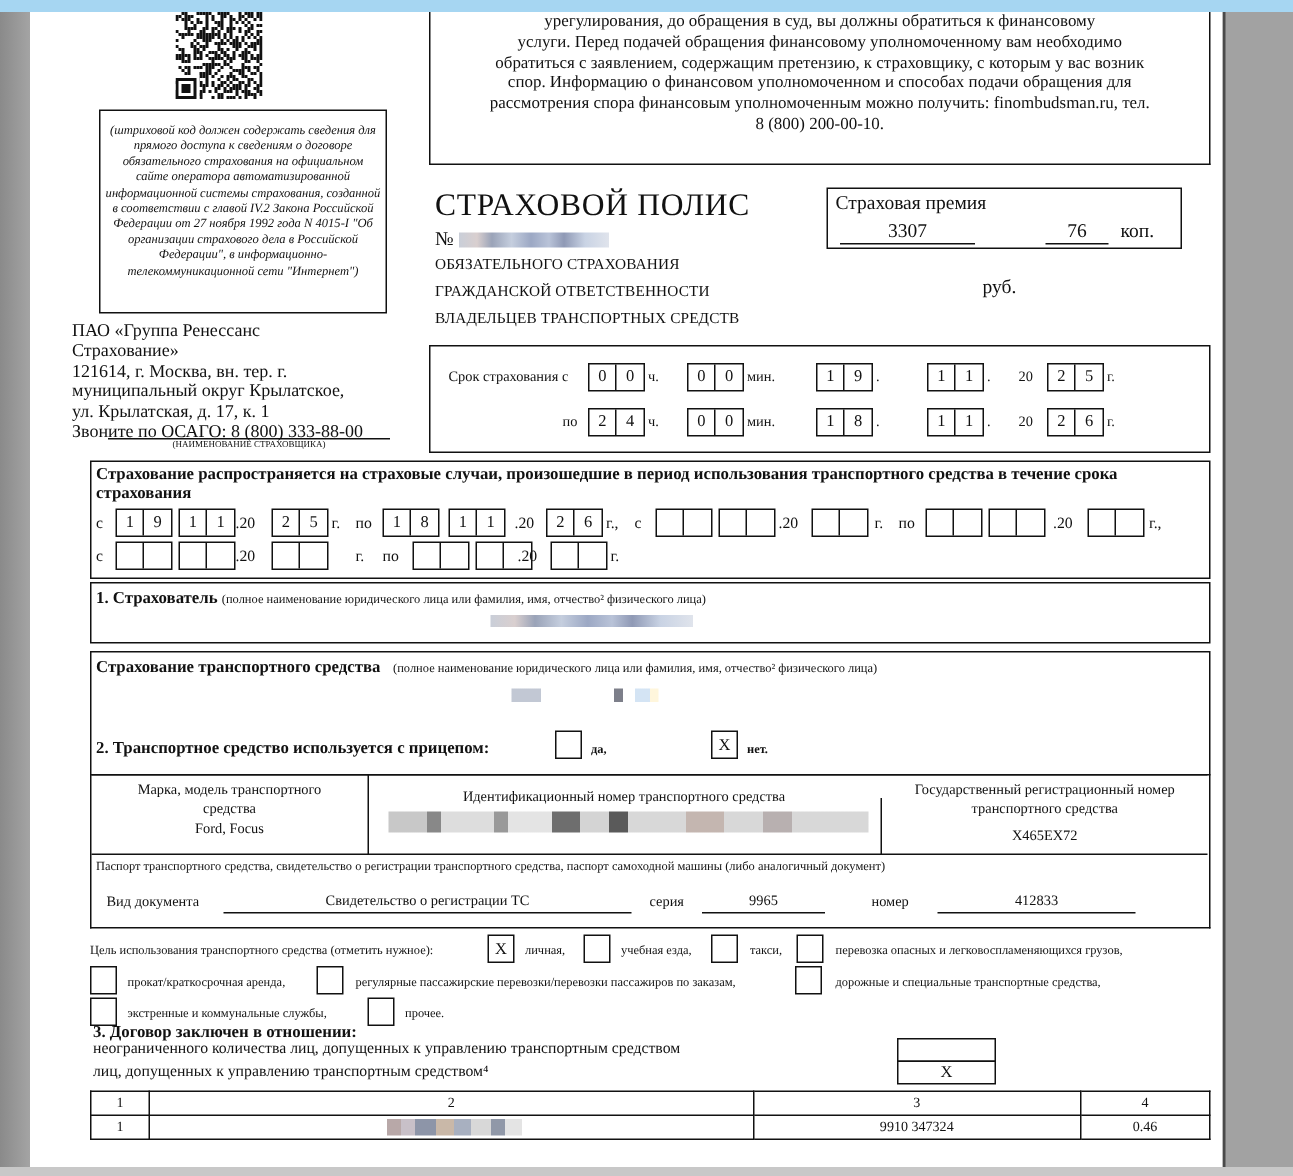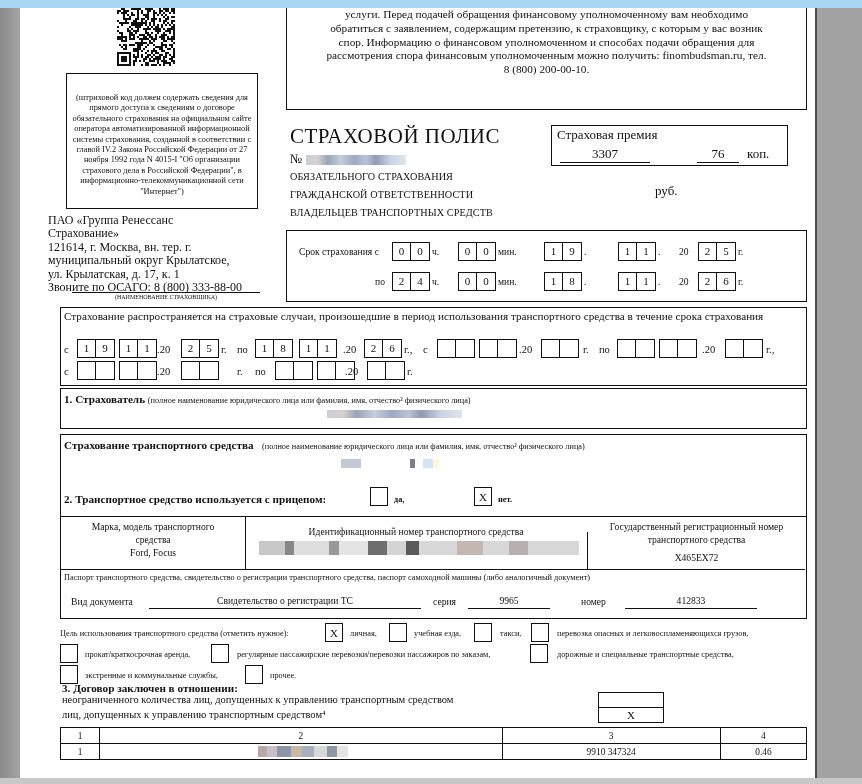--- a/index.html
+++ b/index.html
@@ -4,21 +4,21 @@
 <style>
   html, body { margin:0; padding:0; }
   body { width:862px; height:784px; overflow:hidden; position:relative; background:#9a9a9a; font-family:"Liberation Serif", serif; color:#111; }
   .topbar { position:absolute; left:0; top:0; width:862px; height:8px; background:#a6d6f2; }
   .sidebar-left { position:absolute; left:0; top:8px; width:20px; height:776px; background:linear-gradient(90deg,#8a8a8a,#a4a4a4); }
   .sidebar-right { position:absolute; left:815px; top:8px; width:47px; height:776px; background:#a2a2a2; border-left:2px solid #4a4a4a; box-sizing:border-box; }
   .page { position:absolute; left:20px; top:8px; width:795px; height:776px; background:#fff; overflow:hidden; }
   .bottombar { position:absolute; left:0; top:778px; width:862px; height:6px; background:#c8c8c8; }
   .abs { position:absolute; }
   .qr { position:absolute; left:97px; top:0; width:58px; height:58px; }
-  .qr-note { position:absolute; left:46px; top:65px; width:192px; height:136px; border:1.5px solid #111; box-sizing:border-box; font-size:8.4px; line-height:10.4px; text-align:center; padding:19px 3px; }
+  .qr-note { position:absolute; left:46px; top:65px; width:192px; height:136px; border:1.5px solid #111; box-sizing:border-box; font-size:8.4px; line-height:10.4px; text-align:center; padding:8px 3px;font-style:italic; }
   .insurer { position:absolute; left:28px; top:206px; width:220px; text-align:left; font-size:12px; line-height:13.4px; }
   .insurer-rule { position:absolute; left:52px; top:284px; width:188px; border-top:1px solid #111; }
   .insurer-cap { position:absolute; left:52px; top:286px; width:188px; text-align:center; font-size:6px; }
   .ombuds { position:absolute; left:266px; top:-4px; width:521px; height:106px; border:1.5px solid #111; border-top:none; box-sizing:border-box; font-size:11.3px; line-height:13.8px; text-align:center; padding-top:4px; }
   .title { position:absolute; left:270px; top:116px; font-size:21px; letter-spacing:0.5px; }
   .policy-no { position:absolute; left:270px; top:143px; font-size:13px; }
   .blur { display:inline-block; height:10px; vertical-align:middle; background:linear-gradient(90deg,#c9ced8 0%,#d9cfcf 12%,#9aa3b8 22%,#c5cede 35%,#9ca8c4 48%,#b9c3d8 60%,#8f99b5 70%,#c9d3e4 84%,#e0e4ec 100%); }
   .subtitle { position:absolute; left:270px; font-size:10.2px; letter-spacing:0.1px; }
   .premium { position:absolute; left:531px; top:117px; width:237px; height:41px; border:1.5px solid #111; box-sizing:border-box; font-size:13px; }
   .premium .lbl { position:absolute; left:5px; top:1px; }
@@ -26,21 +26,21 @@
   .premium .rubl { position:absolute; left:103px; top:20px;margin-top:37px; }
   .premium .kop { position:absolute; left:145px; top:20px; width:42px; border-bottom:1px solid #111; text-align:center; }
   .premium .kopl { position:absolute; left:195px; top:20px; }
   .term { position:absolute; left:266px; top:222px; width:521px; height:72px; border:1.5px solid #111; box-sizing:border-box; font-size:9.6px; }
   .digits { position:absolute; display:flex; height:19px; border:1px solid #111; box-sizing:border-box; }
   .digits span { width:18px; height:17px; text-align:center; line-height:17px; font-size:11px; border-right:1px solid #111; box-sizing:border-box; }
   .digits span:last-child { border-right:none; }
   .t { position:absolute; white-space:nowrap; }
   .box { position:absolute; left:40px; width:747px; border:1.5px solid #111; box-sizing:border-box; }
   .cb { position:absolute; width:18px; height:19px; border:1px solid #111; box-sizing:border-box; text-align:center; line-height:18px; font-size:11px; }
-  .bold { font-weight:normal; }
+  .bold { font-weight:bold; }
   .small { font-size:8.3px; }
   table.drv { position:absolute; left:40px; top:719px; width:747px; border-collapse:collapse; font-size:9.4px; }
   table.drv td { border:1px solid #111; text-align:center; padding:0 2px; }
 </style>
 </head>
 <body>
 
 <div class="topbar"></div>
 <div class="sidebar-left"></div>
 <div class="sidebar-right"></div>
@@ -481,20 +481,21 @@
     <div>Страхование»</div>
     <div>121614, г. Москва, вн. тер. г.</div>
     <div>муниципальный округ Крылатское,</div>
     <div>ул. Крылатская, д. 17, к. 1</div>
     <div>Звоните по ОСАГО: 8 (800) 333-88-00</div>
   </div>
   <div class="insurer-rule"></div>
   <div class="insurer-cap">(НАИМЕНОВАНИЕ СТРАХОВЩИКА)</div>
 
   <div class="ombuds">
+    <div>урегулирования, до обращения в суд, вы должны обратиться к финансовому</div>
     <div>услуги. Перед подачей обращения финансовому уполномоченному вам необходимо</div>
     <div>обратиться с заявлением, содержащим претензию, к страховщику, с которым у вас возник</div>
     <div>спор. Информацию о финансовом  уполномоченном и способах подачи обращения для</div>
     <div>рассмотрения спора финансовым уполномоченным можно получить: finombudsman.ru, тел.</div>
     <div>8 (800) 200-00-10.</div>
   </div>
 
   <div class="title">СТРАХОВОЙ ПОЛИС</div>
   <div class="policy-no">
     <span>№</span>

